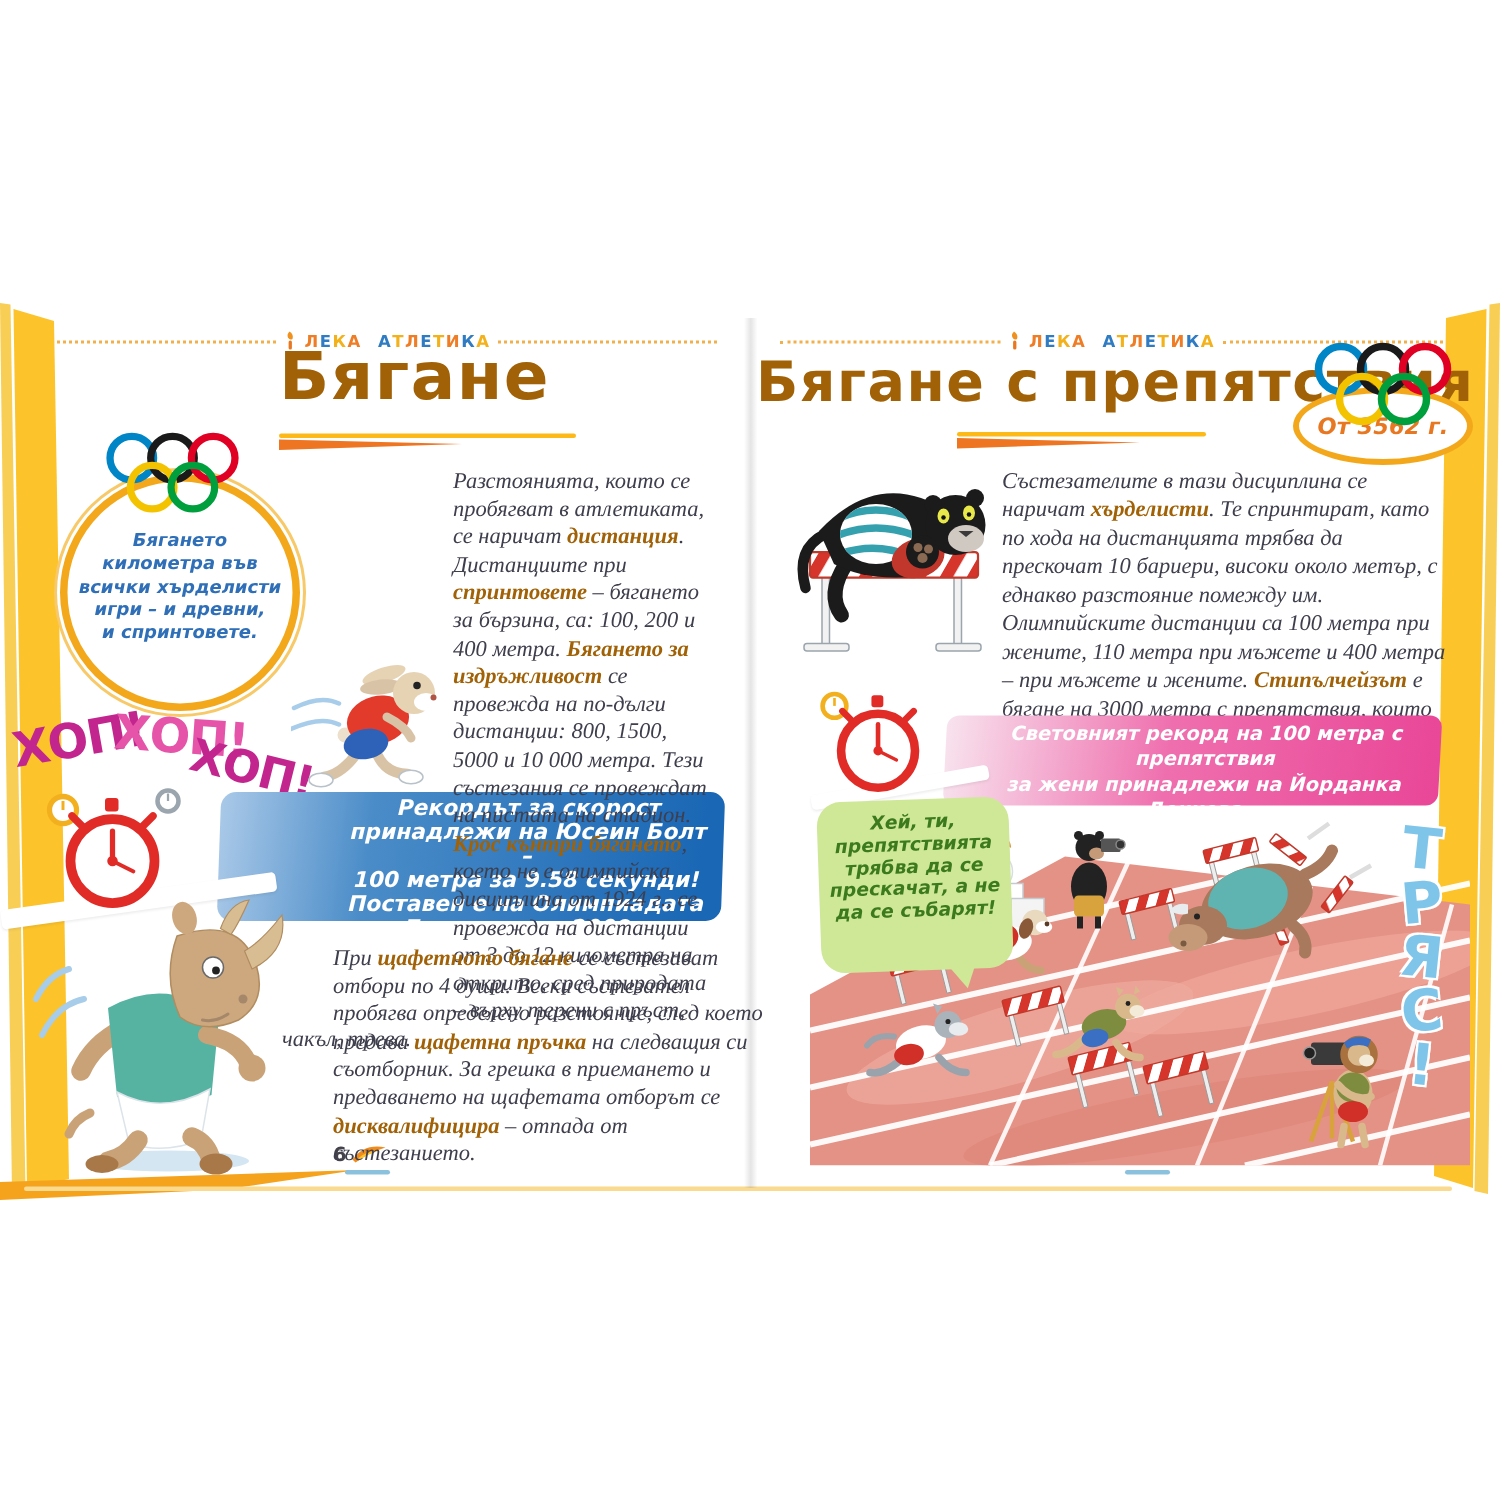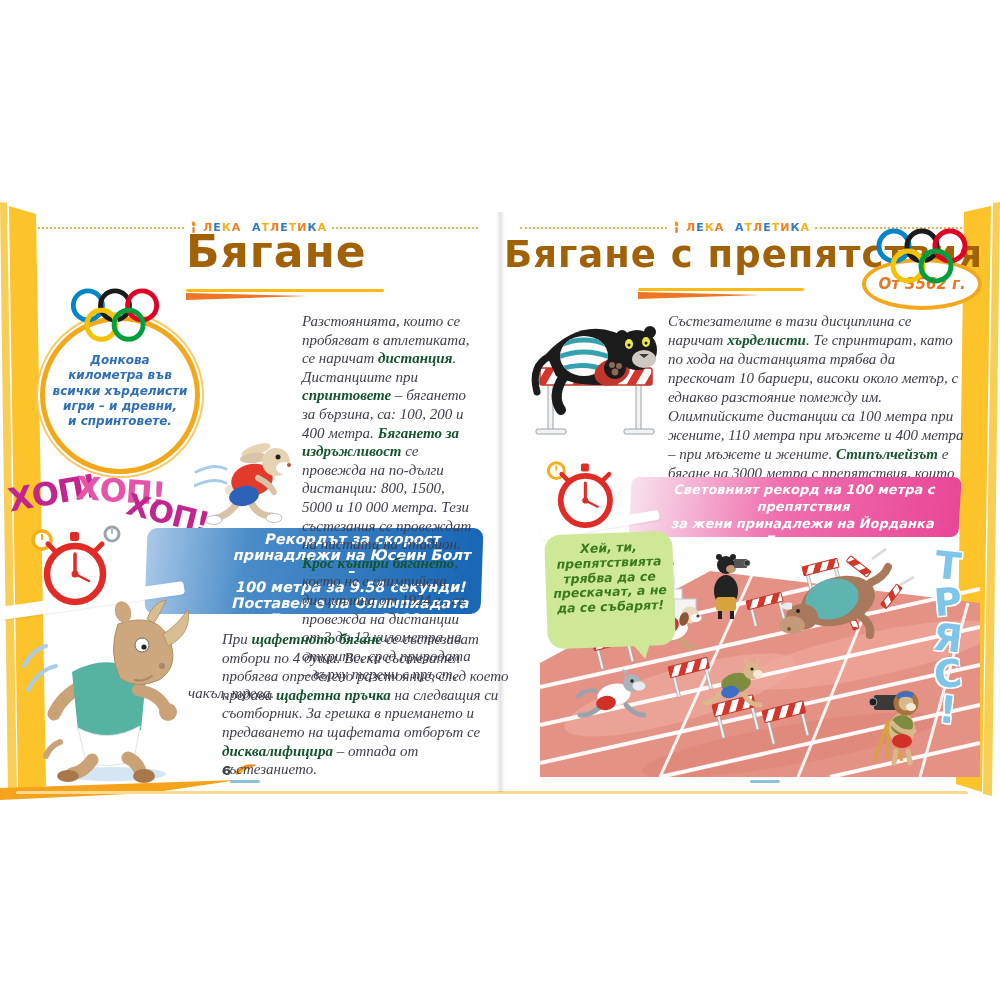--- a/index.html
+++ b/index.html
@@ -16,21 +16,21 @@
   .hdr{top:219px;height:16px;display:flex;align-items:center;gap:5px;}
   .hdr .dots{flex:1;border-top:2px dotted #f2b04c;height:0;margin-top:2px;}
   .hdr .lbl{font:bold 11px "DejaVu Sans",sans-serif;letter-spacing:1px;white-space:nowrap;}
 
   .title{font:bold 44px "DejaVu Sans",sans-serif;color:#a16207;letter-spacing:1px;line-height:1;}
   .uline-y{height:3px;background:#fcb918;border-radius:2px;}
   .uline-o{height:9px;}
 
   
   .para{font:italic 15px "Liberation Serif",serif;color:#3e3e4c;line-height:18.6px;text-align:left;}
-  .para .kw{color:#14532d;font-weight:bold;}
+  .para .kw{color:#a16207;font-weight:bold;}
   .rabbit-spacer{float:left;width:114px;height:235px;margin-top:128px;}
 
   
   .oval-badge{left:40px;top:316px;width:150px;height:148px;background:#fff;border-radius:50%;
               border:5px solid #f3a81c;box-shadow:0 0 0 2px #fff,0 0 0 4px #f7c968;}
   .oval-badge .txt{position:absolute;left:6px;right:6px;top:32px;text-align:center;
                    font:bold italic 12px "DejaVu Sans",sans-serif;color:#2e6fb7;line-height:1.28;}
 
   
   .hop{font:bold 32px "DejaVu Sans",sans-serif;letter-spacing:-1px;}
@@ -105,21 +105,21 @@
   </div>
 
   <div class="abs title" style="left:186px;top:230px;">Бягане</div>
   <div class="abs uline-y" style="left:186px;top:289px;width:198px;"></div>
   <svg class="abs uline-o" style="left:186px;top:292px;" width="122" height="9" viewBox="0 0 122 9">
     <polygon points="0,1 122,4 0,8" fill="#ee7623"></polygon>
   </svg>
 
   <div class="abs oval-badge">
     <div class="txt">
-        <div>Донкова</div>
+        <div>Бягането</div>
         <div>километра във</div>
         <div>всички хърделисти</div>
         <div>игри – и древни,</div>
         <div>и спринтовете.</div>
       </div>
   </div>
   <svg class="abs" style="left:66px;top:286px;" width="98" height="62" viewBox="0 0 100 64" fill="none" stroke-width="5">
     <circle cx="22" cy="20" r="15" stroke="#0085c7"></circle>
       <circle cx="50" cy="20" r="15" stroke="#1a1a1a"></circle>
     <circle cx="78" cy="20" r="15" stroke="#df0024"></circle>

